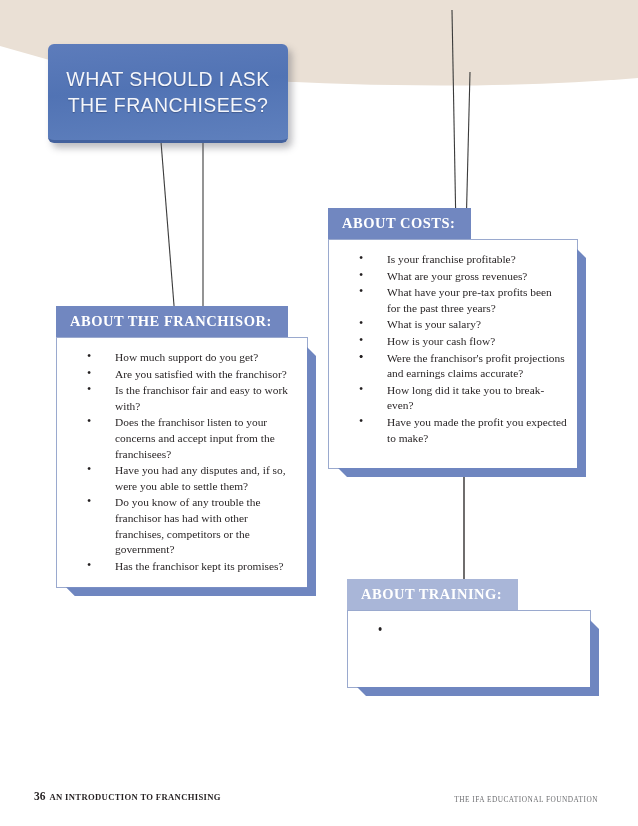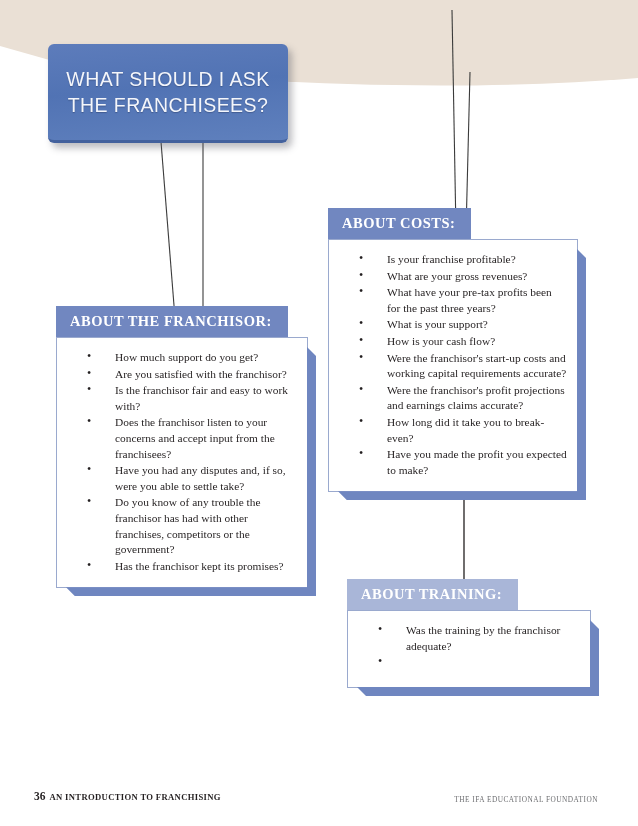--- a/index.html
+++ b/index.html
@@ -211,49 +211,49 @@
 </div>
 
 <div class="card blue" id="card-franchisor">
   <div class="card-header">ABOUT THE FRANCHISOR:</div>
   <div class="card-body">
     <ul class="q-list">
       <li><span class="bullet">•</span><span>How much support do you get?</span></li>
       <li><span class="bullet">•</span><span>Are you satisfied with the franchisor?</span></li>
       <li><span class="bullet">•</span><span>Is the franchisor fair and easy to work with?</span></li>
       <li><span class="bullet">•</span><span>Does the franchisor listen to your concerns and accept input from the franchisees?</span></li>
-      <li><span class="bullet">•</span><span>Have you had any disputes and, if so, were you able to settle take?</span></li>
+      <li><span class="bullet">•</span><span>Have you had any disputes and, if so, were you able to settle them?</span></li>
       <li><span class="bullet">•</span><span>Do you know of any trouble the franchisor has had with other franchises, competitors or the government?</span></li>
       <li><span class="bullet">•</span><span>Has the franchisor kept its promises?</span></li>
     </ul>
   </div>
 </div>
 
 <div class="card blue" id="card-costs">
   <div class="card-header">ABOUT COSTS:</div>
   <div class="card-body">
     <ul class="q-list">
       <li><span class="bullet">•</span><span>Is your franchise profitable?</span></li>
       <li><span class="bullet">•</span><span>What are your gross revenues?</span></li>
       <li><span class="bullet">•</span><span>What have your pre-tax profits been for the past three years?</span></li>
-      <li><span class="bullet">•</span><span>What is your support?</span></li>
+      <li><span class="bullet">•</span><span>What is your salary?</span></li>
       <li><span class="bullet">•</span><span>How is your cash flow?</span></li>
-      <li><span class="bullet">•</span><span>Were the franchisor's start-up costs and working capital requirements accurate?</span></li>
+      <li><span class="bullet">•</span></li>
       <li><span class="bullet">•</span><span>Were the franchisor's profit projections and earnings claims accurate?</span></li>
       <li><span class="bullet">•</span><span>How long did it take you to break-even?</span></li>
       <li><span class="bullet">•</span><span>Have you made the profit you expected to make?</span></li>
     </ul>
   </div>
 </div>
 
 <div class="card lightblue" id="card-training">
   <div class="card-header">ABOUT TRAINING:</div>
   <div class="card-body">
     <ul class="q-list">
-      <li><span class="bullet">•</span><span>Was the training by the franchisor adequate?</span></li>
+      <li><span class="bullet">•</span></li>
       <li><span class="bullet">•</span></li>
     </ul>
   </div>
 </div>
 
 <div class="footer">
   <div class="footer-left">
     <span class="pageno">36</span><span class="pubtitle">AN INTRODUCTION TO FRANCHISING</span>
   </div>
   <div class="footer-right">THE IFA EDUCATIONAL FOUNDATION</div>

